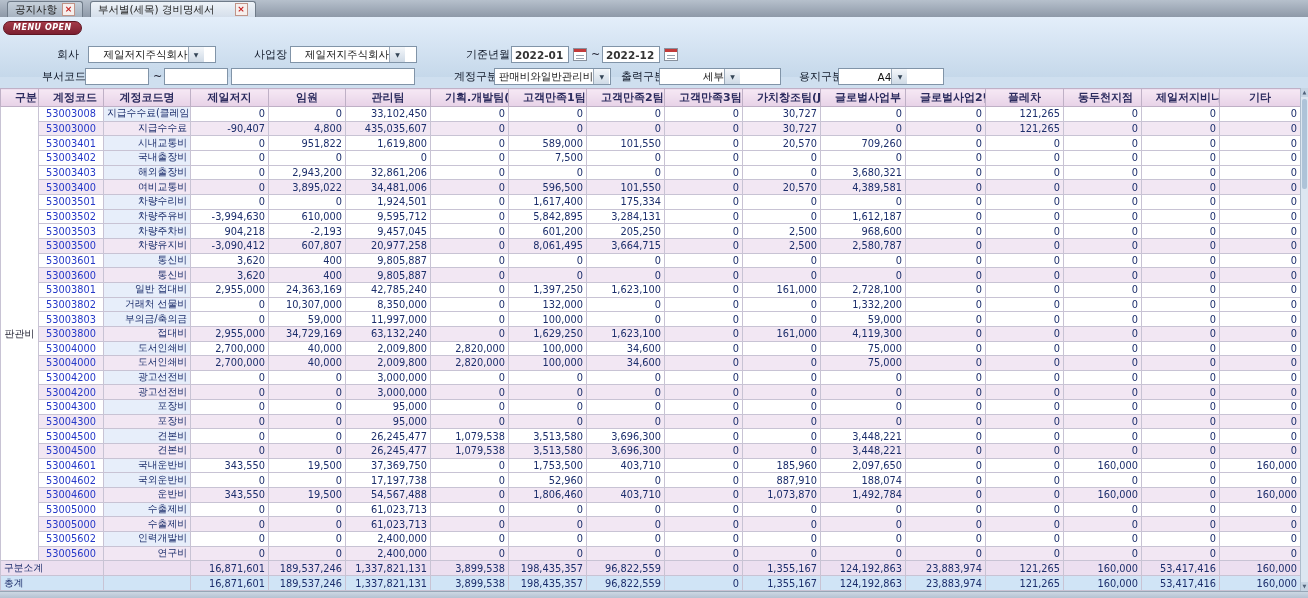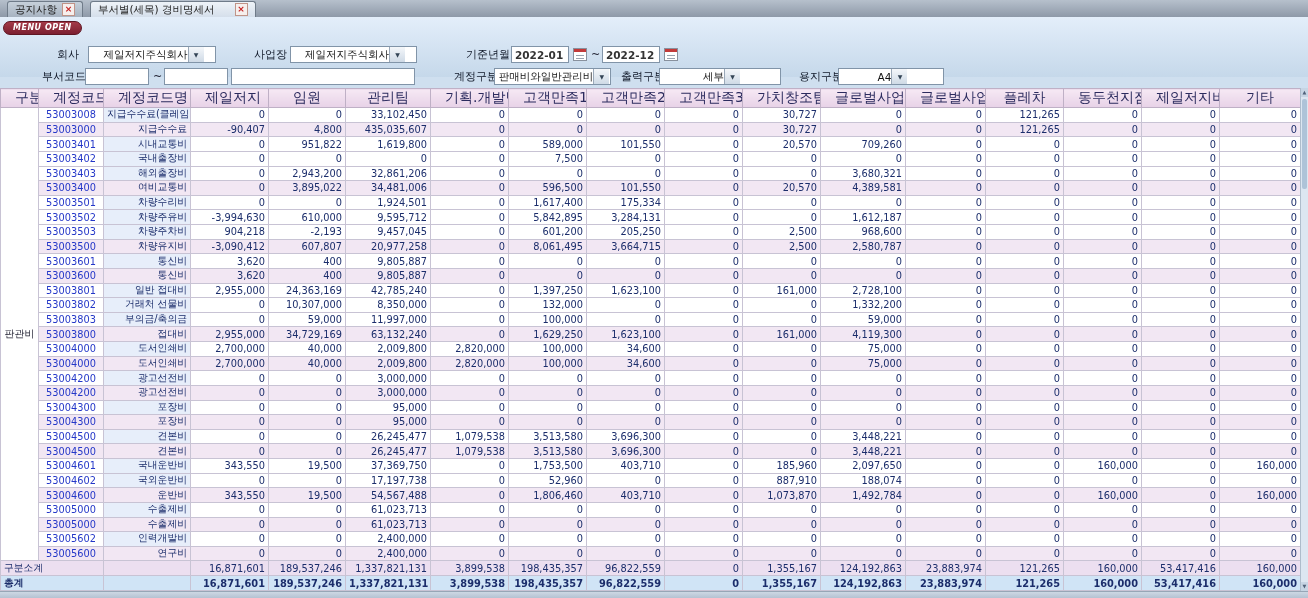--- a/index.html
+++ b/index.html
@@ -72,37 +72,37 @@
   }
   
   .grid-wrap{position:absolute;top:88px;left:0;width:1300px;height:503px;background:#fff;}
   table#grid{
     width:1300px;height:100%;border-collapse:collapse;table-layout:fixed;
     border:1px solid #8a96a6;
   }
   #grid th{
     background:linear-gradient(#f6e8f4,#e7d2e7);
     border:1px solid #bfb0c6;
-    font-size:14px;font-weight:400;color:#2b2b5e;
+    font-size:11px;font-weight:700;color:#2b2b5e;
     padding:0 14px;white-space:nowrap;overflow:hidden;height:17px;
   }
   #grid td{
     border:1px solid #c8c3d4;
     font-size:9.8px;color:#1b2d6b;
     padding:0 3px;white-space:nowrap;overflow:hidden;
   }
   #grid td.num{text-align:right;}
   #grid td.code{text-align:center;color:#2437c8;}
   #grid td.name{text-align:right;}
   #grid tr.drow td{background:#ffffff;}
   #grid tr.drow td.name{background:#e7eefa;}
   #grid tr.grow td{background:#f2e7f3;}
   #grid td.cat{background:#f5eef6;text-align:center;font-size:10px;color:#223;}
   #grid tr.srow td{background:#ecdff0;font-weight:400;margin-left:40px;}
-  #grid tr.trow td{background:#d0e4f6;font-weight:700;}
+  #grid tr.trow td{background:#d0e4f6;font-weight:400;}
   #grid td.rowlab{text-align:left;color:#1b2d6b;}
   
   .vscroll{
     position:absolute;right:0;top:88px;width:8px;height:503px;
     background:#dce6f1;border-left:1px solid #aebccb;box-sizing:border-box;
   }
   .vs-arrow{position:absolute;left:0;width:7px;height:9px;font-size:5px;color:#51637a;
     text-align:center;line-height:9px;background:#c7d5e4;cursor:pointer;}
   .vs-up{top:0;} .vs-down{bottom:0;}
   .vs-thumb{position:absolute;left:1px;top:11px;width:5px;height:90px;background:#aec3d8;border-radius:2px;cursor:grab;}

